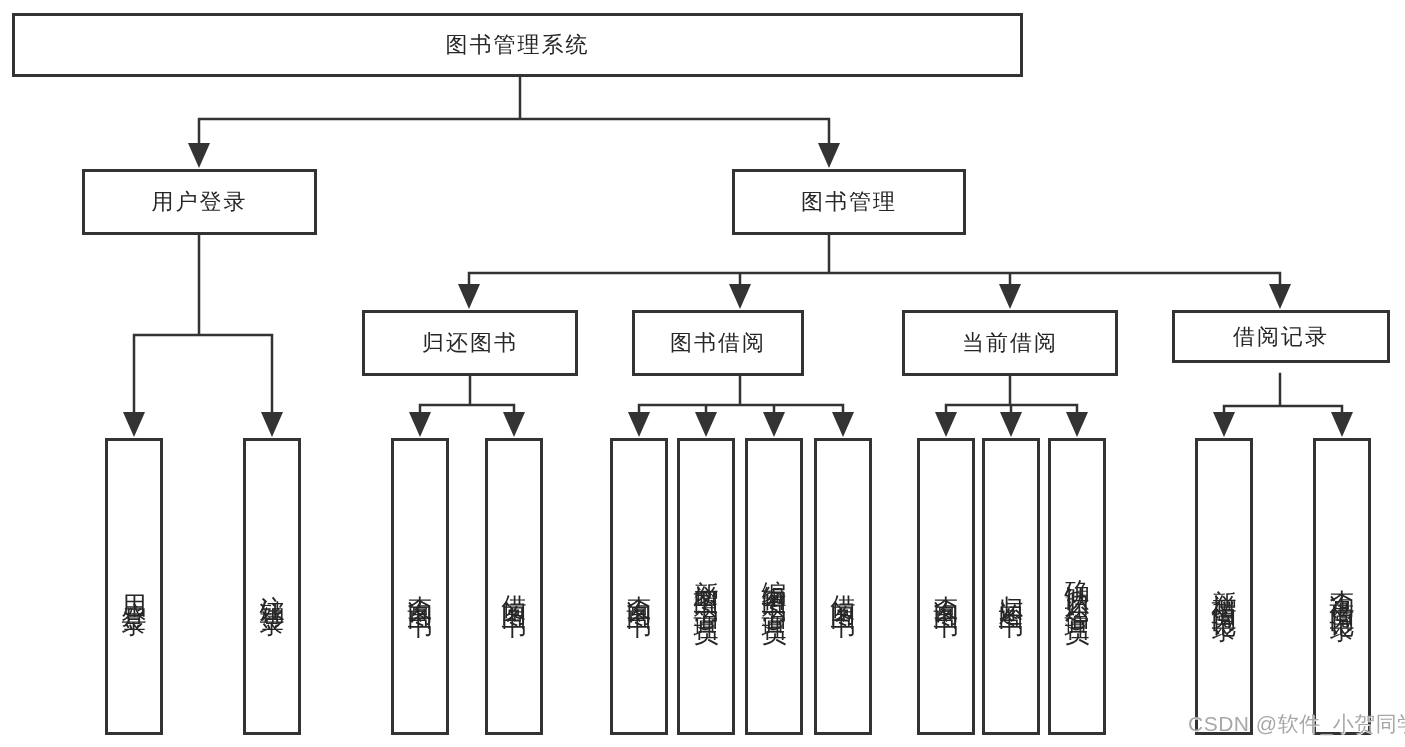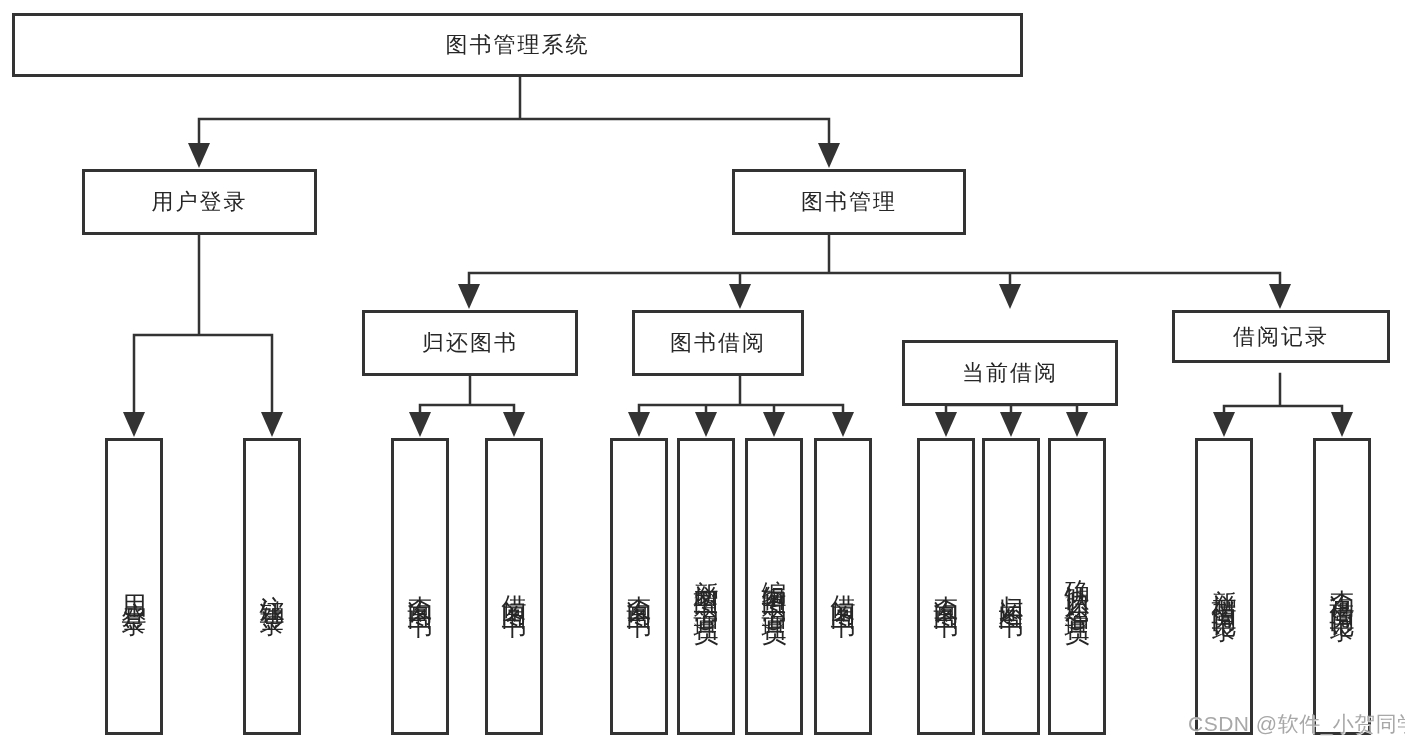--- a/index.html
+++ b/index.html
@@ -129,21 +129,21 @@
   <div class="node" style="left:712px; top:169px; width:234px; height:66px;margin-left:20px;">
     <span class="h-label">图书管理</span>
   </div>
 
   <div class="node" style="left:362px; top:310px; width:216px; height:66px;">
     <span class="h-label">归还图书</span>
   </div>
   <div class="node" style="left:632px; top:310px; width:172px; height:66px;">
     <span class="h-label">图书借阅</span>
   </div>
-  <div class="node" style="left:902px; top:310px; width:216px; height:66px;margin-top:30px;">
+  <div class="node" style="left:902px; top:310px; width:216px; height:66px;">
     <span class="h-label">当前借阅</span>
   </div>
   <div class="node" style="left:1172px; top:310px; width:218px; height:53px;">
     <span class="h-label">借阅记录</span>
   </div>
 
   <div class="node leaf" style="left:105px; top:438px; width:58px; height:297px;">
     <span class="v-label">用户登录</span>
   </div>
   <div class="node leaf" style="left:243px; top:438px; width:58px; height:297px;">

